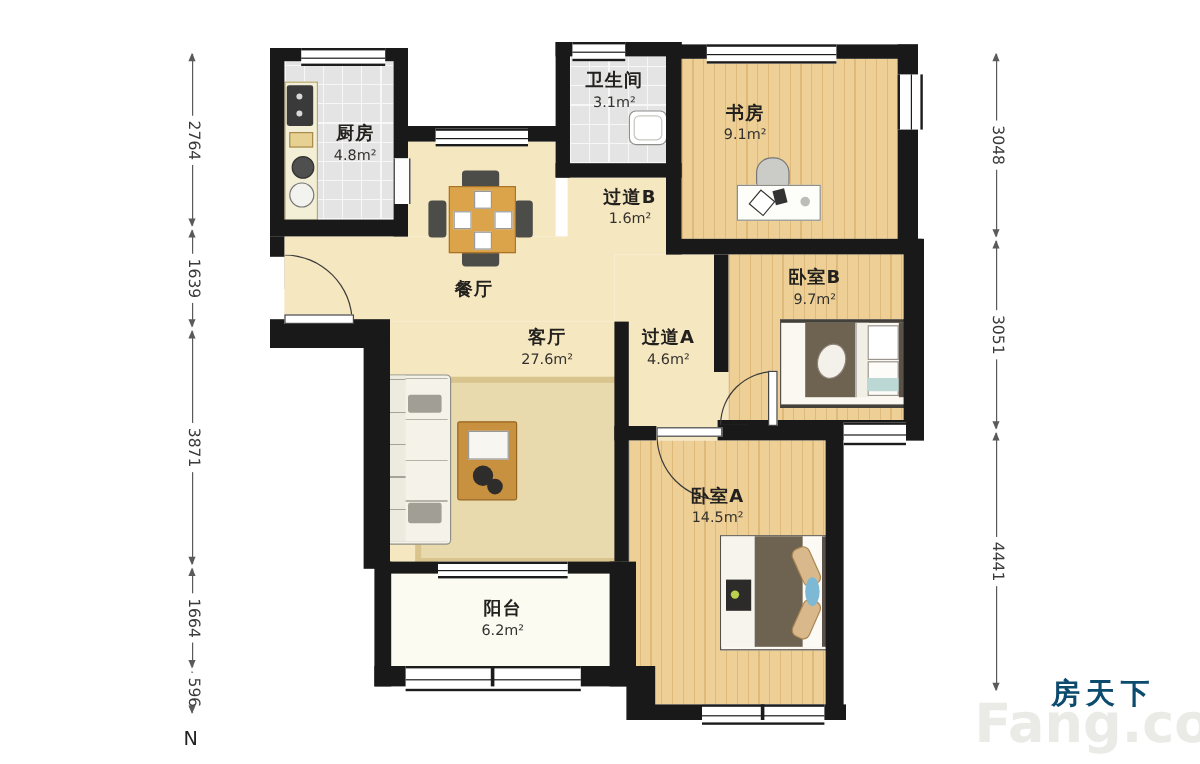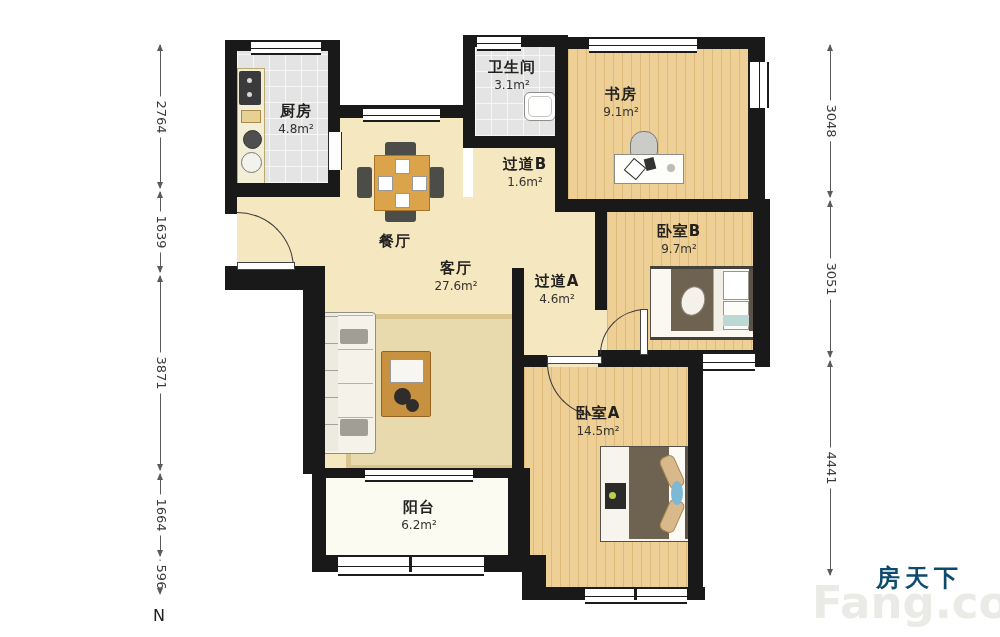--- a/index.html
+++ b/index.html
@@ -196,21 +196,21 @@
     <div class="rname">书房</div>
     <div class="rarea">9.1m²</div>
   </div>
   <div class="rlabel" style="left:525px;top:155px">
     <div class="rname">过道B</div>
     <div class="rarea">1.6m²</div>
   </div>
   <div class="rlabel" style="left:395px;top:232px">
     <div class="rname">餐厅</div>
   </div>
-  <div class="rlabel" style="left:456px;top:259px">
+  <div class="rlabel" style="left:456px;top:272px">
     <div class="rname">客厅</div>
     <div class="rarea">27.6m²</div>
   </div>
   <div class="rlabel" style="left:557px;top:272px">
     <div class="rname">过道A</div>
     <div class="rarea">4.6m²</div>
   </div>
   <div class="rlabel" style="left:679px;top:222px">
     <div class="rname">卧室B</div>
     <div class="rarea">9.7m²</div>

